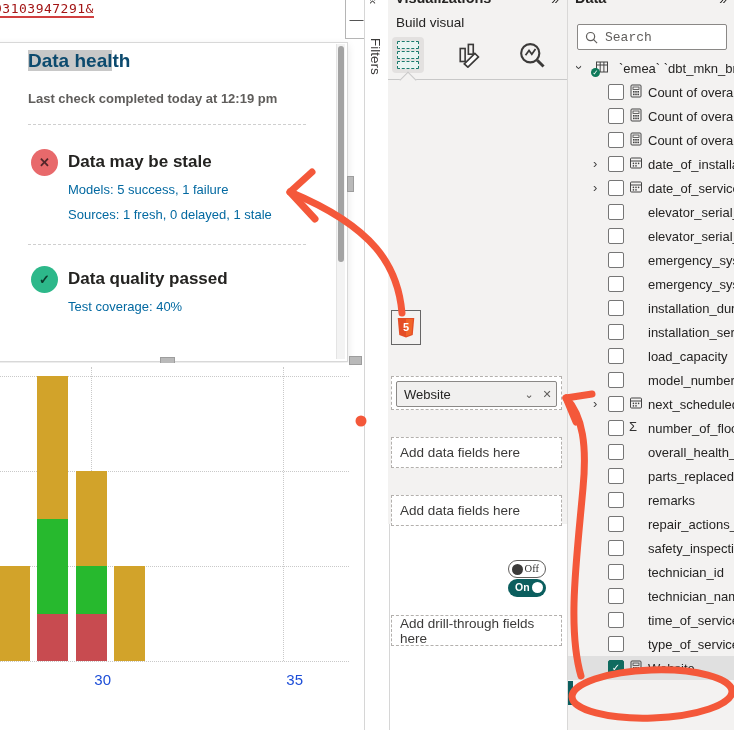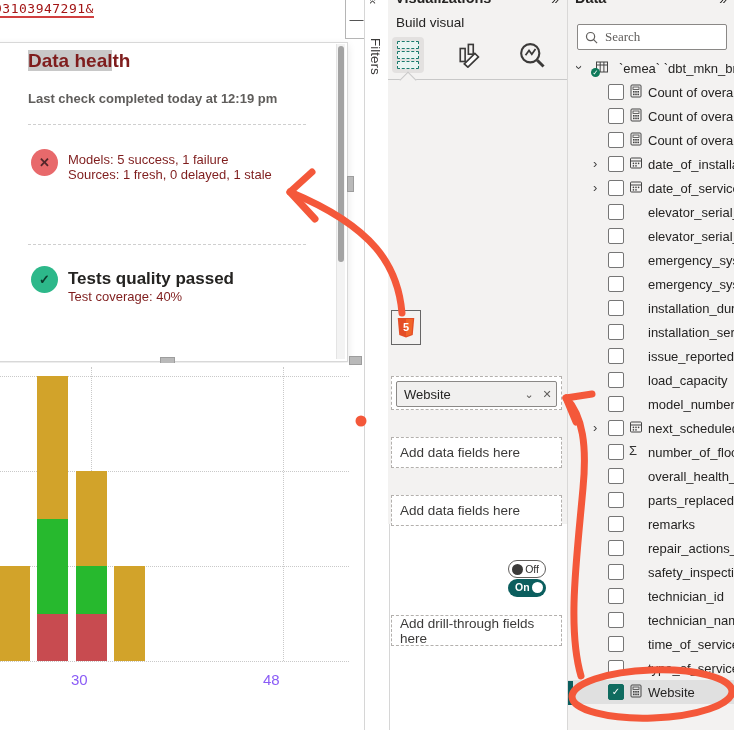--- a/index.html
+++ b/index.html
@@ -9,41 +9,41 @@
   
   #code-snippet{position:absolute;left:-6px;top:1px;font-family:"DejaVu Sans Mono",monospace;
     font-size:13px;color:#a31515;border-bottom:2px solid #d14040;padding-bottom:0px;letter-spacing:.5px;}
   #min-box{position:absolute;left:345px;top:0;width:21px;height:38px;background:#fff;
     border-left:1px solid #b5b5b5;border-bottom:1px solid #b5b5b5;display:flex;align-items:center;justify-content:center;
     font-size:14px;color:#555;}
 
   
   #popup{position:absolute;left:-12px;top:42px;width:359px;height:318px;background:#fff;
     border:1px solid #d8d8d8;border-left:none;box-shadow:0 3px 8px rgba(0,0,0,.10);}
-  #popup .ph-title{position:absolute;left:40px;top:7px;font-size:19px;font-weight:700;color:#7f1d1d;}
+  #popup .ph-title{position:absolute;left:40px;top:7px;font-size:19px;font-weight:700;color:#0c4a6e;}
   #popup .ph-title .hl{background:#c8c8c8;}
   #popup .ph-sub{position:absolute;left:40px;top:48px;font-size:13px;color:#5f5d5b;font-weight:bold;}
   .dash-div{position:absolute;left:40px;width:278px;border-top:1px dashed #cfcfcf;}
   .sect{position:absolute;left:80px;width:250px;}
   .sect .sicon{position:absolute;left:-37px;top:-3px;width:27px;height:27px;border-radius:50%;
     display:flex;align-items:center;justify-content:center;font-size:13px;font-weight:700;}
   .sect .sicon.err{background:#e8696b;color:#54262a;}
   .sect .sicon.ok{background:#2db88a;color:#0b3b2c;}
   .sect .sh{font-size:17px;font-weight:700;color:#242321;line-height:20px;}
-  .sect .sl{font-size:13px;color:#7f1d1d;}
+  .sect .sl{font-size:13px;color:#0369a1;margin-top:10px;}
   #popup .sb-track{position:absolute;right:2px;top:1px;width:8px;height:315px;background:#f3f3f3;border-left:1px solid #e4e4e4;}
   #popup .sb-thumb{position:absolute;right:3px;top:3px;width:6px;height:216px;background:#a3a3a3;border-radius:3px;}
   .handle{position:absolute;background:#b9b9b9;border:1px solid #9d9d9d;}
 
   
   #chart{position:absolute;left:0;top:363px;width:349px;height:367px;overflow:hidden;background:#fff;}
   .gl-h{position:absolute;left:0;width:349px;border-top:1px dotted #c9c9c9;}
   .gl-v{position:absolute;top:4px;height:294px;border-left:1px dotted #c9c9c9;}
   .bar{position:absolute;}
-  .xtick{position:absolute;width:40px;text-align:left;font-size:15px;color:#8b5cf6;}
+  .xtick{position:absolute;width:40px;text-align:right;font-size:15px;color:#1d4ed8;}
 
   
   #filters-strip{position:absolute;left:364px;top:0;width:24px;height:730px;background:#fff;
     border-left:1px solid #d6d6d6;border-right:1px solid #d6d6d6;overflow:hidden;}
   #filters-strip .vtext{position:absolute;left:3px;top:38px;writing-mode:vertical-rl;
     font-size:13.5px;color:#3b3a39;}
   #filters-strip .exp{position:absolute;left:5px;top:-7px;font-size:13px;color:#3b3a39;transform:rotate(90deg);}
 
   
   #viz-panel{position:absolute;left:388px;top:0;width:179px;height:524px;background:#f3f2f1;
@@ -65,32 +65,32 @@
   .well{position:absolute;left:391px;width:171px;background:#fff;border:1px dashed #b3b0ad;
     display:flex;align-items:center;font-size:13.5px;color:#3b3a39;padding-left:8px;box-sizing:border-box;}
   #values-well{position:absolute;left:391px;top:376px;width:171px;height:34px;border:1px dashed #b3b0ad;background:#fff;box-sizing:border-box;}
   #values-pill{position:absolute;left:4px;top:4px;right:4px;height:24px;background:#f1f0ef;
     border:1px solid #8a8886;border-radius:2px;display:flex;align-items:center;font-size:13px;color:#252423;}
   #values-pill .lbl{flex:1;padding-left:7px;}
   #values-pill .ic{width:18px;text-align:center;color:#605e5c;font-size:11px;cursor:pointer;}
   .toggle{position:absolute;left:508px;width:38px;height:18px;border-radius:10px;box-sizing:border-box;font-size:10.5px;}
   .toggle.off{border:1px solid #605e5c;background:#fff;color:#323130;}
   .toggle.off .dot{position:absolute;left:3px;top:2.5px;width:11px;height:11px;border-radius:50%;background:#3b3a39;}
-  .toggle.off .tl{position:absolute;right:6px;top:2px;}
+  .toggle.off .tl{position:absolute;right:6px;top:2px;font-family:Liberation Serif, serif;}
   .toggle.on{background:#0b5e5e;color:#fff;}
   .toggle.on .dot{position:absolute;right:3px;top:2.5px;width:11px;height:11px;border-radius:50%;background:#fff;}
   .toggle.on .tl{position:absolute;left:7px;top:2px;font-weight:700;}
 
   
   #data-panel{position:absolute;left:567px;top:0;width:167px;height:730px;background:#f3f2f1;
     border-left:1px solid #d9d8d7;}
   #search-box{position:absolute;left:9px;top:24px;width:148px;height:24px;background:#fff;
     border:1px solid #8a8886;border-radius:2px;display:flex;align-items:center;}
   #search-box svg{margin:0 5px 0 7px;}
-  #search-box input{border:none;outline:none;flex:1;font-size:13px;font-family:Liberation Serif, serif;color:#252423;background:transparent;width:90px;}
+  #search-box input{border:none;outline:none;flex:1;font-size:13px;font-family:Liberation Mono, monospace;color:#252423;background:transparent;width:90px;}
   #search-box input::placeholder{color:#605e5c;}
   #field-list{position:absolute;left:0;top:56px;width:167px;}
   .frow{position:relative;height:24px;}
   .frow.sel{background:#e0e0e0;}
   .frow .chev{position:absolute;left:25px;top:4px;font-size:13px;color:#404040;}
   .frow .chev.open{transform:rotate(90deg);}
   .frow .cb{position:absolute;left:40px;top:4px;width:14px;height:14px;border:1px solid #767676;
     border-radius:2px;background:#fff;font-size:10px;line-height:14px;text-align:center;color:#fff;}
   .frow .cb.checked{background:#0f6b5f;border-color:#0f6b5f;}
   .frow .ficon{position:absolute;left:61px;top:4px;width:14px;height:14px;}
@@ -116,46 +116,47 @@
   <div id="min-box">
       <span>—</span>
     </div>
 
   <div id="popup">
     <div class="ph-title"><span class="hl">Data heal</span><span>th</span></div>
     <div class="ph-sub">Last check completed today at 12:19 pm</div>
     <div class="dash-div" style="top:81px"></div>
     <div class="sect" style="top:109px">
       <span class="sicon err">✕</span>
+      <div class="sh">Data may be stale</div>
       <div class="sl">Models: 5 success, 1 failure</div>
       <div class="sl">Sources: 1 fresh, 0 delayed, 1 stale</div>
     </div>
     <div class="dash-div" style="top:201px"></div>
     <div class="sect" style="top:226px">
       <span class="sicon ok">✓</span>
-      <div class="sh">Tests quality passed</div>
+      <div class="sh">Data quality passed</div>
       <div class="sl">Test coverage: 40%</div>
     </div>
     <div class="sb-track"></div>
     <div class="sb-thumb"></div>
   </div>
 
   <div class="handle" style="left:160px;top:357px;width:13px;height:6px;"></div>
   <div class="handle" style="left:347px;top:176px;width:5px;height:14px;"></div>
   <div class="handle" style="left:349px;top:356px;width:11px;height:7px;"></div>
 
   <div id="chart">
       <div class="gl-h" style="top: 203px;"></div>
       <div class="gl-h" style="top: 108px;"></div>
       <div class="gl-h" style="top: 13px;"></div>
       <div class="gl-h" style="top: 298px;"></div>
       <div class="gl-v" style="left: 91px;"></div>
       <div class="xtick" style="left: 71px; top: 308px;">30</div>
       <div class="gl-v" style="left: 283px;"></div>
-      <div class="xtick" style="left: 263px; top: 308px;">48</div>
+      <div class="xtick" style="left: 263px; top: 308px;">35</div>
       <div class="bar" style="left: -1.3px; top: 203px; width: 31px; height: 95px; background: rgb(210, 163, 42);"></div>
       <div class="bar" style="left: 37.1px; top: 250.5px; width: 31px; height: 47.5px; background: rgb(200, 75, 80);"></div>
       <div class="bar" style="left: 37.1px; top: 155.5px; width: 31px; height: 95px; background: rgb(39, 185, 46);"></div>
       <div class="bar" style="left: 37.1px; top: 13px; width: 31px; height: 142.5px; background: rgb(210, 163, 42);"></div>
       <div class="bar" style="left: 75.5px; top: 250.5px; width: 31px; height: 47.5px; background: rgb(200, 75, 80);"></div>
       <div class="bar" style="left: 75.5px; top: 203px; width: 31px; height: 47.5px; background: rgb(39, 185, 46);"></div>
       <div class="bar" style="left: 75.5px; top: 108px; width: 31px; height: 95px; background: rgb(210, 163, 42);"></div>
       <div class="bar" style="left: 113.9px; top: 203px; width: 31px; height: 95px; background: rgb(210, 163, 42);"></div>
     </div>
 
@@ -347,24 +348,20 @@
           <span class="cb"></span>
           <span class="flabel">emergency_syst...</span>
         </div>
         <div class="frow">
           <span class="cb"></span>
           <span class="flabel">installation_dur...</span>
         </div>
         <div class="frow">
           <span class="cb"></span>
           <span class="flabel">installation_serv...</span>
-        </div>
-        <div class="frow">
-          <span class="cb"></span>
-          <span class="flabel">issue_reported</span>
         </div>
         <div class="frow">
           <span class="cb"></span>
           <span class="flabel">load_capacity</span>
         </div>
         <div class="frow">
           <span class="cb"></span>
           <span class="flabel">model_number</span>
         </div>
         <div class="frow">

